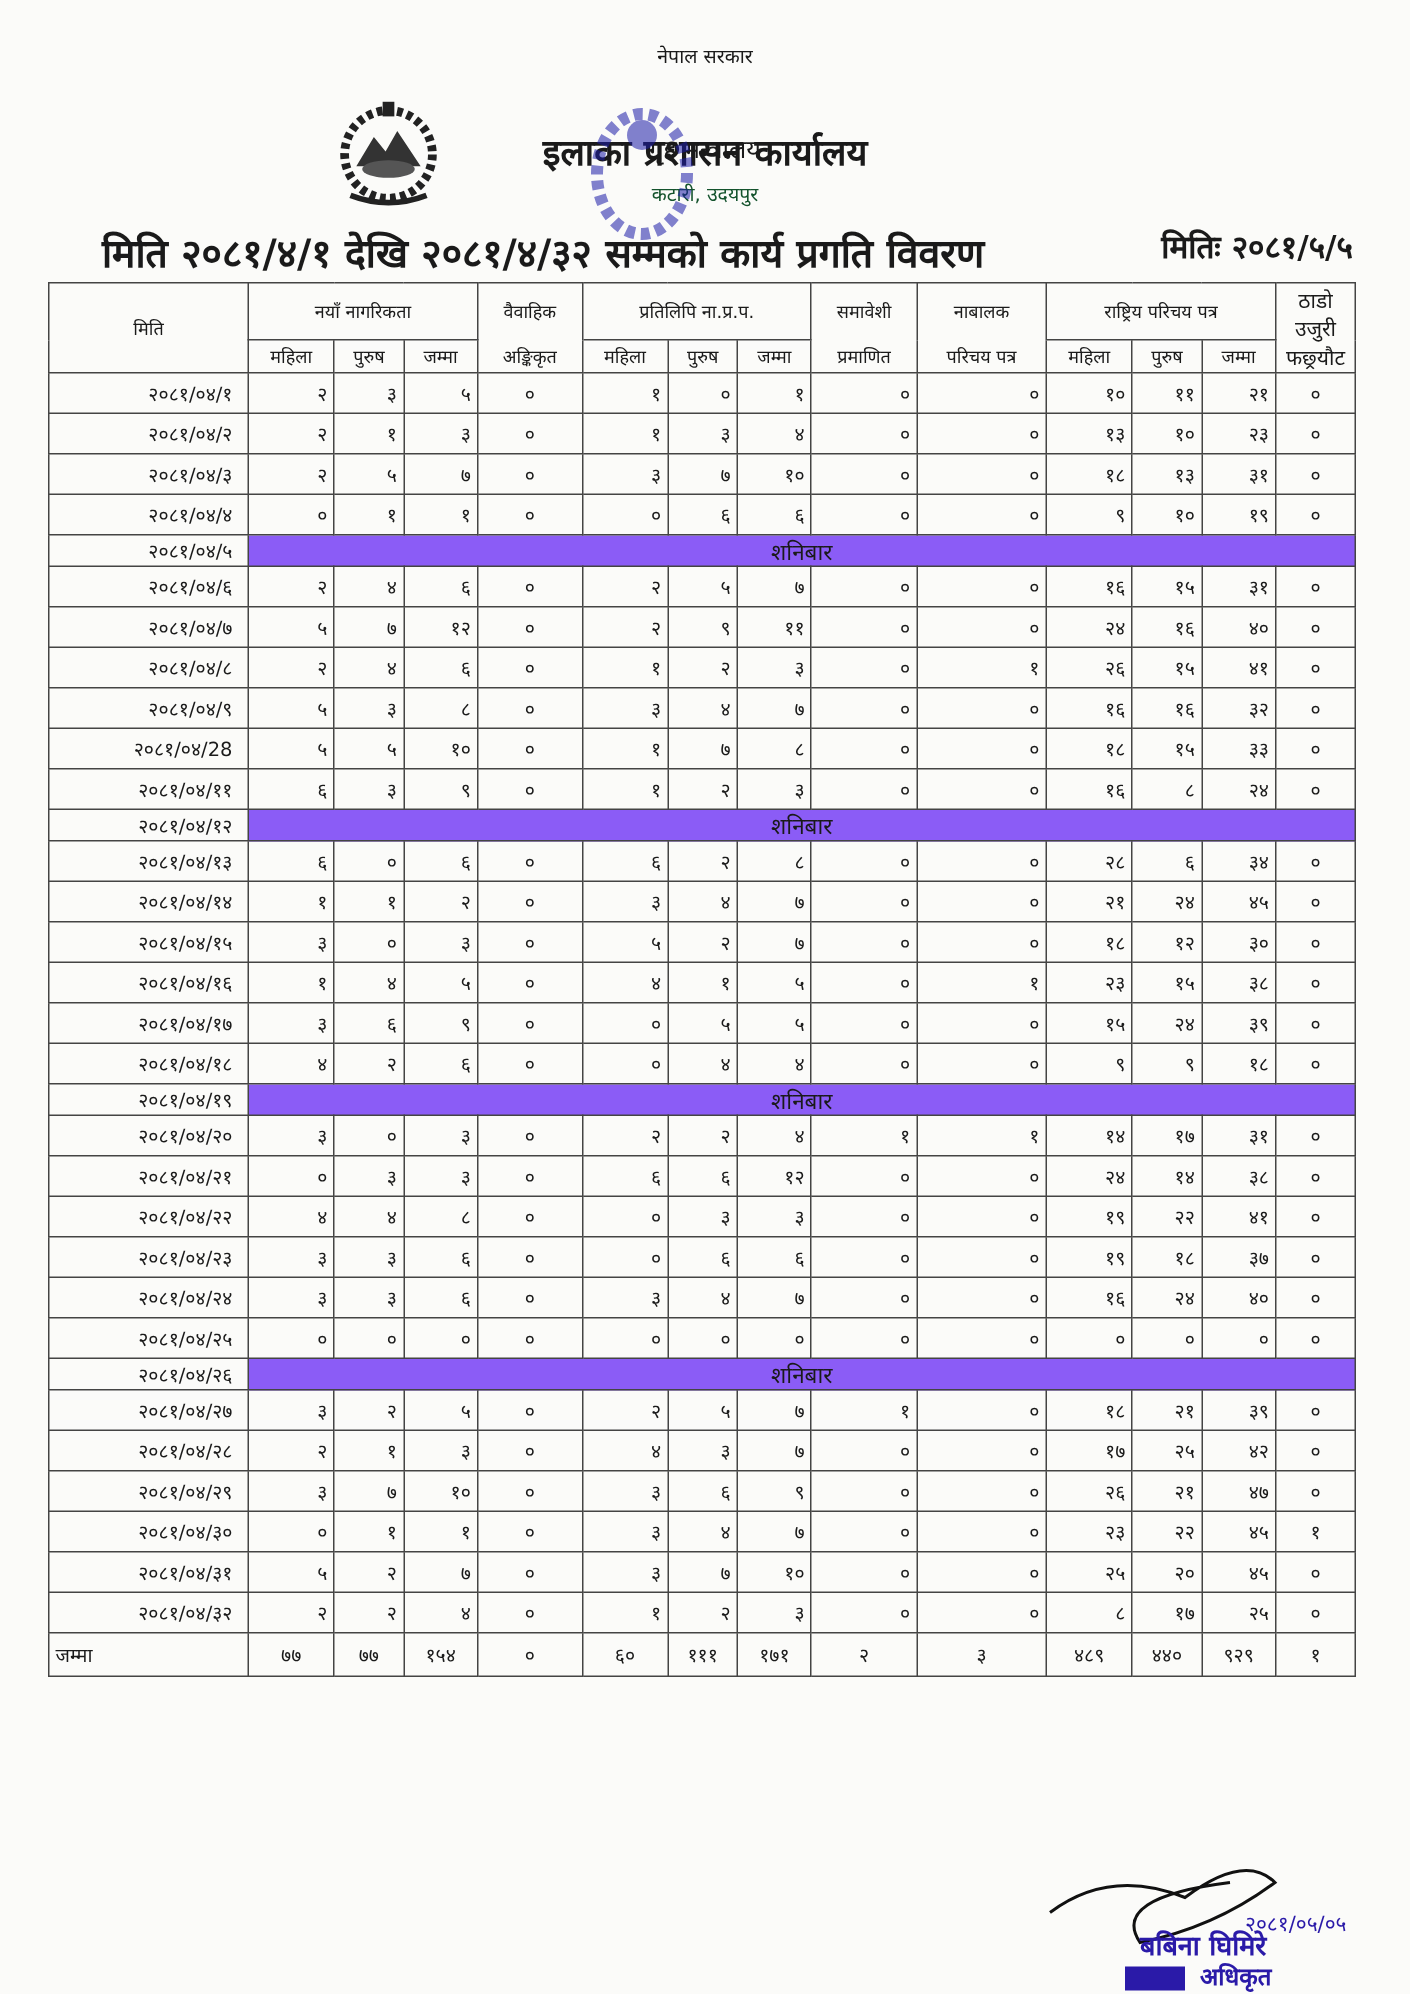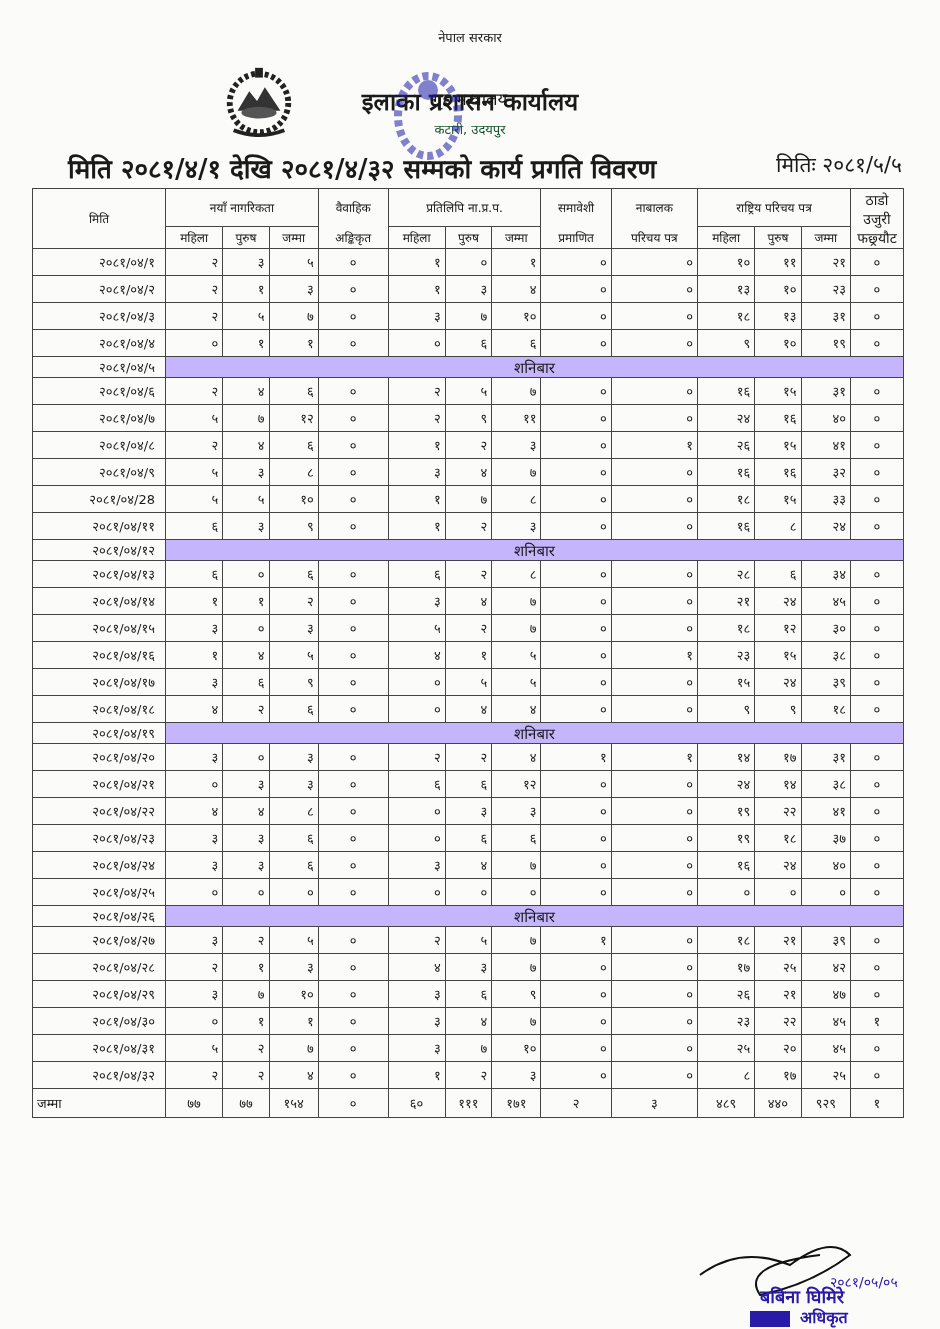--- a/index.html
+++ b/index.html
@@ -7,29 +7,29 @@
          font-family:"DejaVu Sans", sans-serif; color:#1a1a1a; }
   .hdr-line { position:absolute; left:0; width:940px; text-align:center; }
   .gov { top:28px; font-size:13px;text-align:center; }
   .ministry { top:55px; font-size:17px;margin-top:32px; }
   .office { top:84px; font-size:24px; font-weight:bold; }
   .location { top:120px; font-size:13px; color:#14532d; }
   .emblem { position:absolute; left:220px; top:62px; width:78px; height:78px; }
   .stamp { position:absolute; left:378px; top:68px; width:100px; height:95px; opacity:.55; }
   .title-row { position:absolute; left:32px; top:150px; width:880px; height:30px; }
   .title { position:absolute; left:0; top:0; font-size:26px; font-weight:bold;margin-left:36px; }
-  .date-label { position:absolute; right:10px; top:0; font-size:21px; font-weight:normal; }
+  .date-label { position:absolute; right:10px; top:0; font-size:21px; font-weight:bold; }
   table { position:absolute; left:32px; top:188px; width:872px; border-collapse:collapse;
           font-size:13px; }
   th, td { border:1px solid #444; padding:0 4px; }
   th { font-weight:normal; font-size:12px; }
   td.num { text-align:right; height:26px; }
   td.num.c { text-align:center; }
   td.date { text-align:right; width:118px; padding-right:10px; }
-  tr.sat td.label { background:#c4b5fd; text-align:center; font-size:15px; }
+  tr.sat td.label { background:#8b5cf6; text-align:center; font-size:15px; }
   tr.total td { height:28px; }
   .sig { position:absolute; left:680px; top:1225px; width:240px; height:104px; }
 </style>
 </head>
 <body>
 
 <div>
   <div class="hdr-line gov">नेपाल सरकार</div>
   <div class="hdr-line ministry">गृह मन्त्रालय</div>
   <div class="hdr-line office">इलाका प्रशासन कार्यालय</div>

